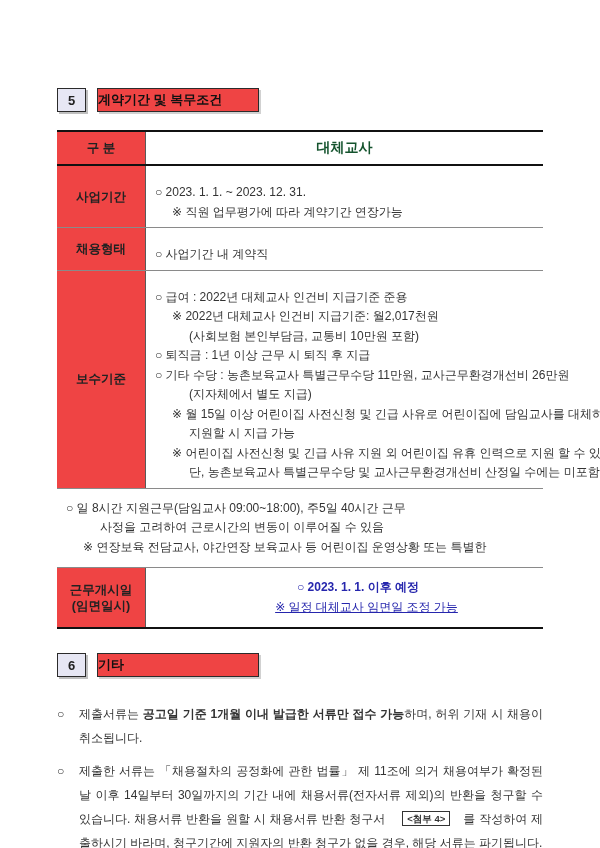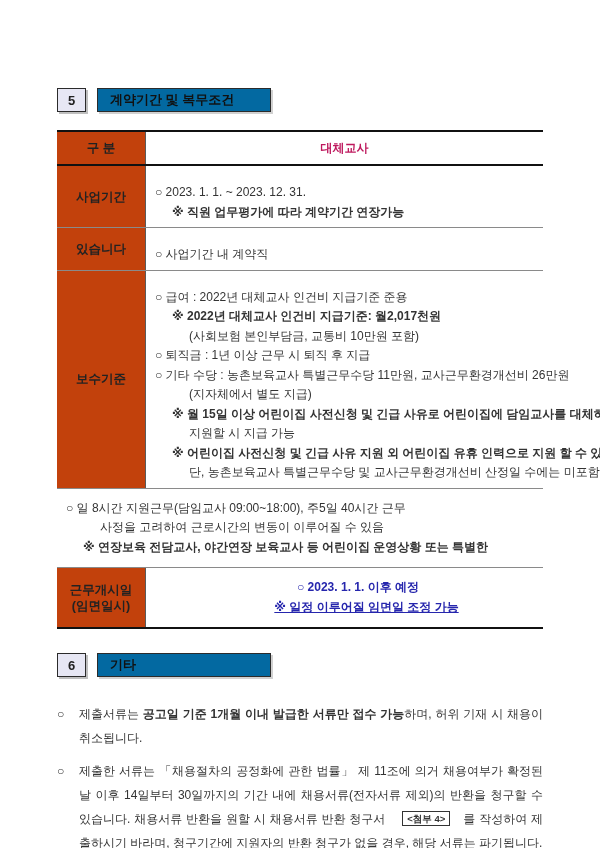--- a/index.html
+++ b/index.html
@@ -13,42 +13,42 @@
 
   
   .sec-header{display:flex;align-items:flex-start;gap:11px;}
   .num-box{
     width:27px;height:22px;border:1.6px solid #2b2b2b;background:#e7e7f4;
     display:flex;align-items:center;justify-content:center;
     font-weight:bold;font-size:13px;color:#222;
     box-shadow:2px 2px 0 rgba(0,0,0,0.25);
   }
   .title-box{
-    width:160px;height:22px;border:1.6px solid #2b2b2b;background:#0369a1;
-    display:flex;align-items:center;padding-left:12px;
+    width:160px;height:22px;border:1.6px solid #2b2b2b;background:#ef4444;
+    display:flex;align-items:center;
     font-weight:bold;font-size:13px;color:#111;
     box-shadow:2px 2px 0 rgba(0,0,0,0.18);
   }
 
   
   .tbl{margin-top:18px;border-top:2.5px solid #111;border-bottom:2.5px solid #111;}
   .tr{display:flex;border-bottom:1px solid #8a8a8a;}
   .tr.header{border-bottom:2.2px solid #111;}
   .tr:last-child{border-bottom:none;gap:24px;}
   .cell-label{
-    width:88px;flex:0 0 88px;background:#c2410c;border-right:1px solid #5a5a5a;
+    width:88px;flex:0 0 88px;background:#ef4444;border-right:1px solid #5a5a5a;
     display:flex;flex-direction:column;align-items:center;justify-content:center;
     font-weight:bold;font-size:12.5px;color:#222;text-align:center;line-height:16px;
   }
   .cell-content{flex:1;padding:17px 6px 5px 9px;}
   .tr.header .cell-content{display:flex;align-items:center;justify-content:center;
-    font-weight:bold;font-size:12px;color:#be185d;padding:0;}
+    font-weight:bold;font-size:14px;color:#14532d;padding:0;}
   .tr.header .cell-label{height:32px;}
   .line{line-height:19.5px;white-space:nowrap;}
-  .i1{padding-left:17px;font-weight:bold;}
+  .i1{padding-left:17px;}
   .i2{padding-left:34px;}
   .pad-tall{padding-top:10px;padding-bottom:10px;}
   .blue{color:#2626ad;text-align:center;}
   .bold{font-weight:bold;}
   .ul{text-decoration:underline;}
 
   
   .notes{margin-top:25px;}
   .note{display:flex;margin-bottom:9px;}
   .note-marker{flex:0 0 22px;line-height:24px;}
@@ -84,21 +84,21 @@
 
       <div class="tr">
         <div class="cell-label">사업기간</div>
         <div class="cell-content">
           <div class="line">○ 2023. 1. 1. ~ 2023. 12. 31.</div>
           <div class="line i1">※ 직원 업무평가에 따라 계약기간 연장가능</div>
         </div>
       </div>
 
       <div class="tr">
-        <div class="cell-label">있습니다</div>
+        <div class="cell-label">채용형태</div>
         <div class="cell-content">
           <div class="line">○ 사업기간 내 계약직</div>
         </div>
       </div>
 
       <div class="tr">
         <div class="cell-label">보수기준</div>
         <div class="cell-content">
           <div class="line">○ 급여 : 2022년 대체교사 인건비 지급기준 준용</div>
           <div class="line i1">※ 2022년 대체교사 인건비 지급기준: 월2,017천원</div>
@@ -121,21 +121,21 @@
         </div>
       </div>
 
       <div class="tr">
         <div class="cell-label">
           <span>근무개시일</span>
           <span>(임면일시)</span>
         </div>
         <div class="cell-content pad-tall">
           <div class="line blue bold">○ 2023. 1. 1. 이후 예정</div>
-          <div class="line i1 blue ul">※ 일정 이루어질 임면일 조정 가능</div>
+          <div class="line i1 blue ul">※ 일정 대체교사 임면일 조정 가능</div>
         </div>
       </div>
 
     </div>
 
     <div class="sec-header sec6">
       <div class="num-box">
         <span>6</span>
       </div>
       <div class="title-box">

